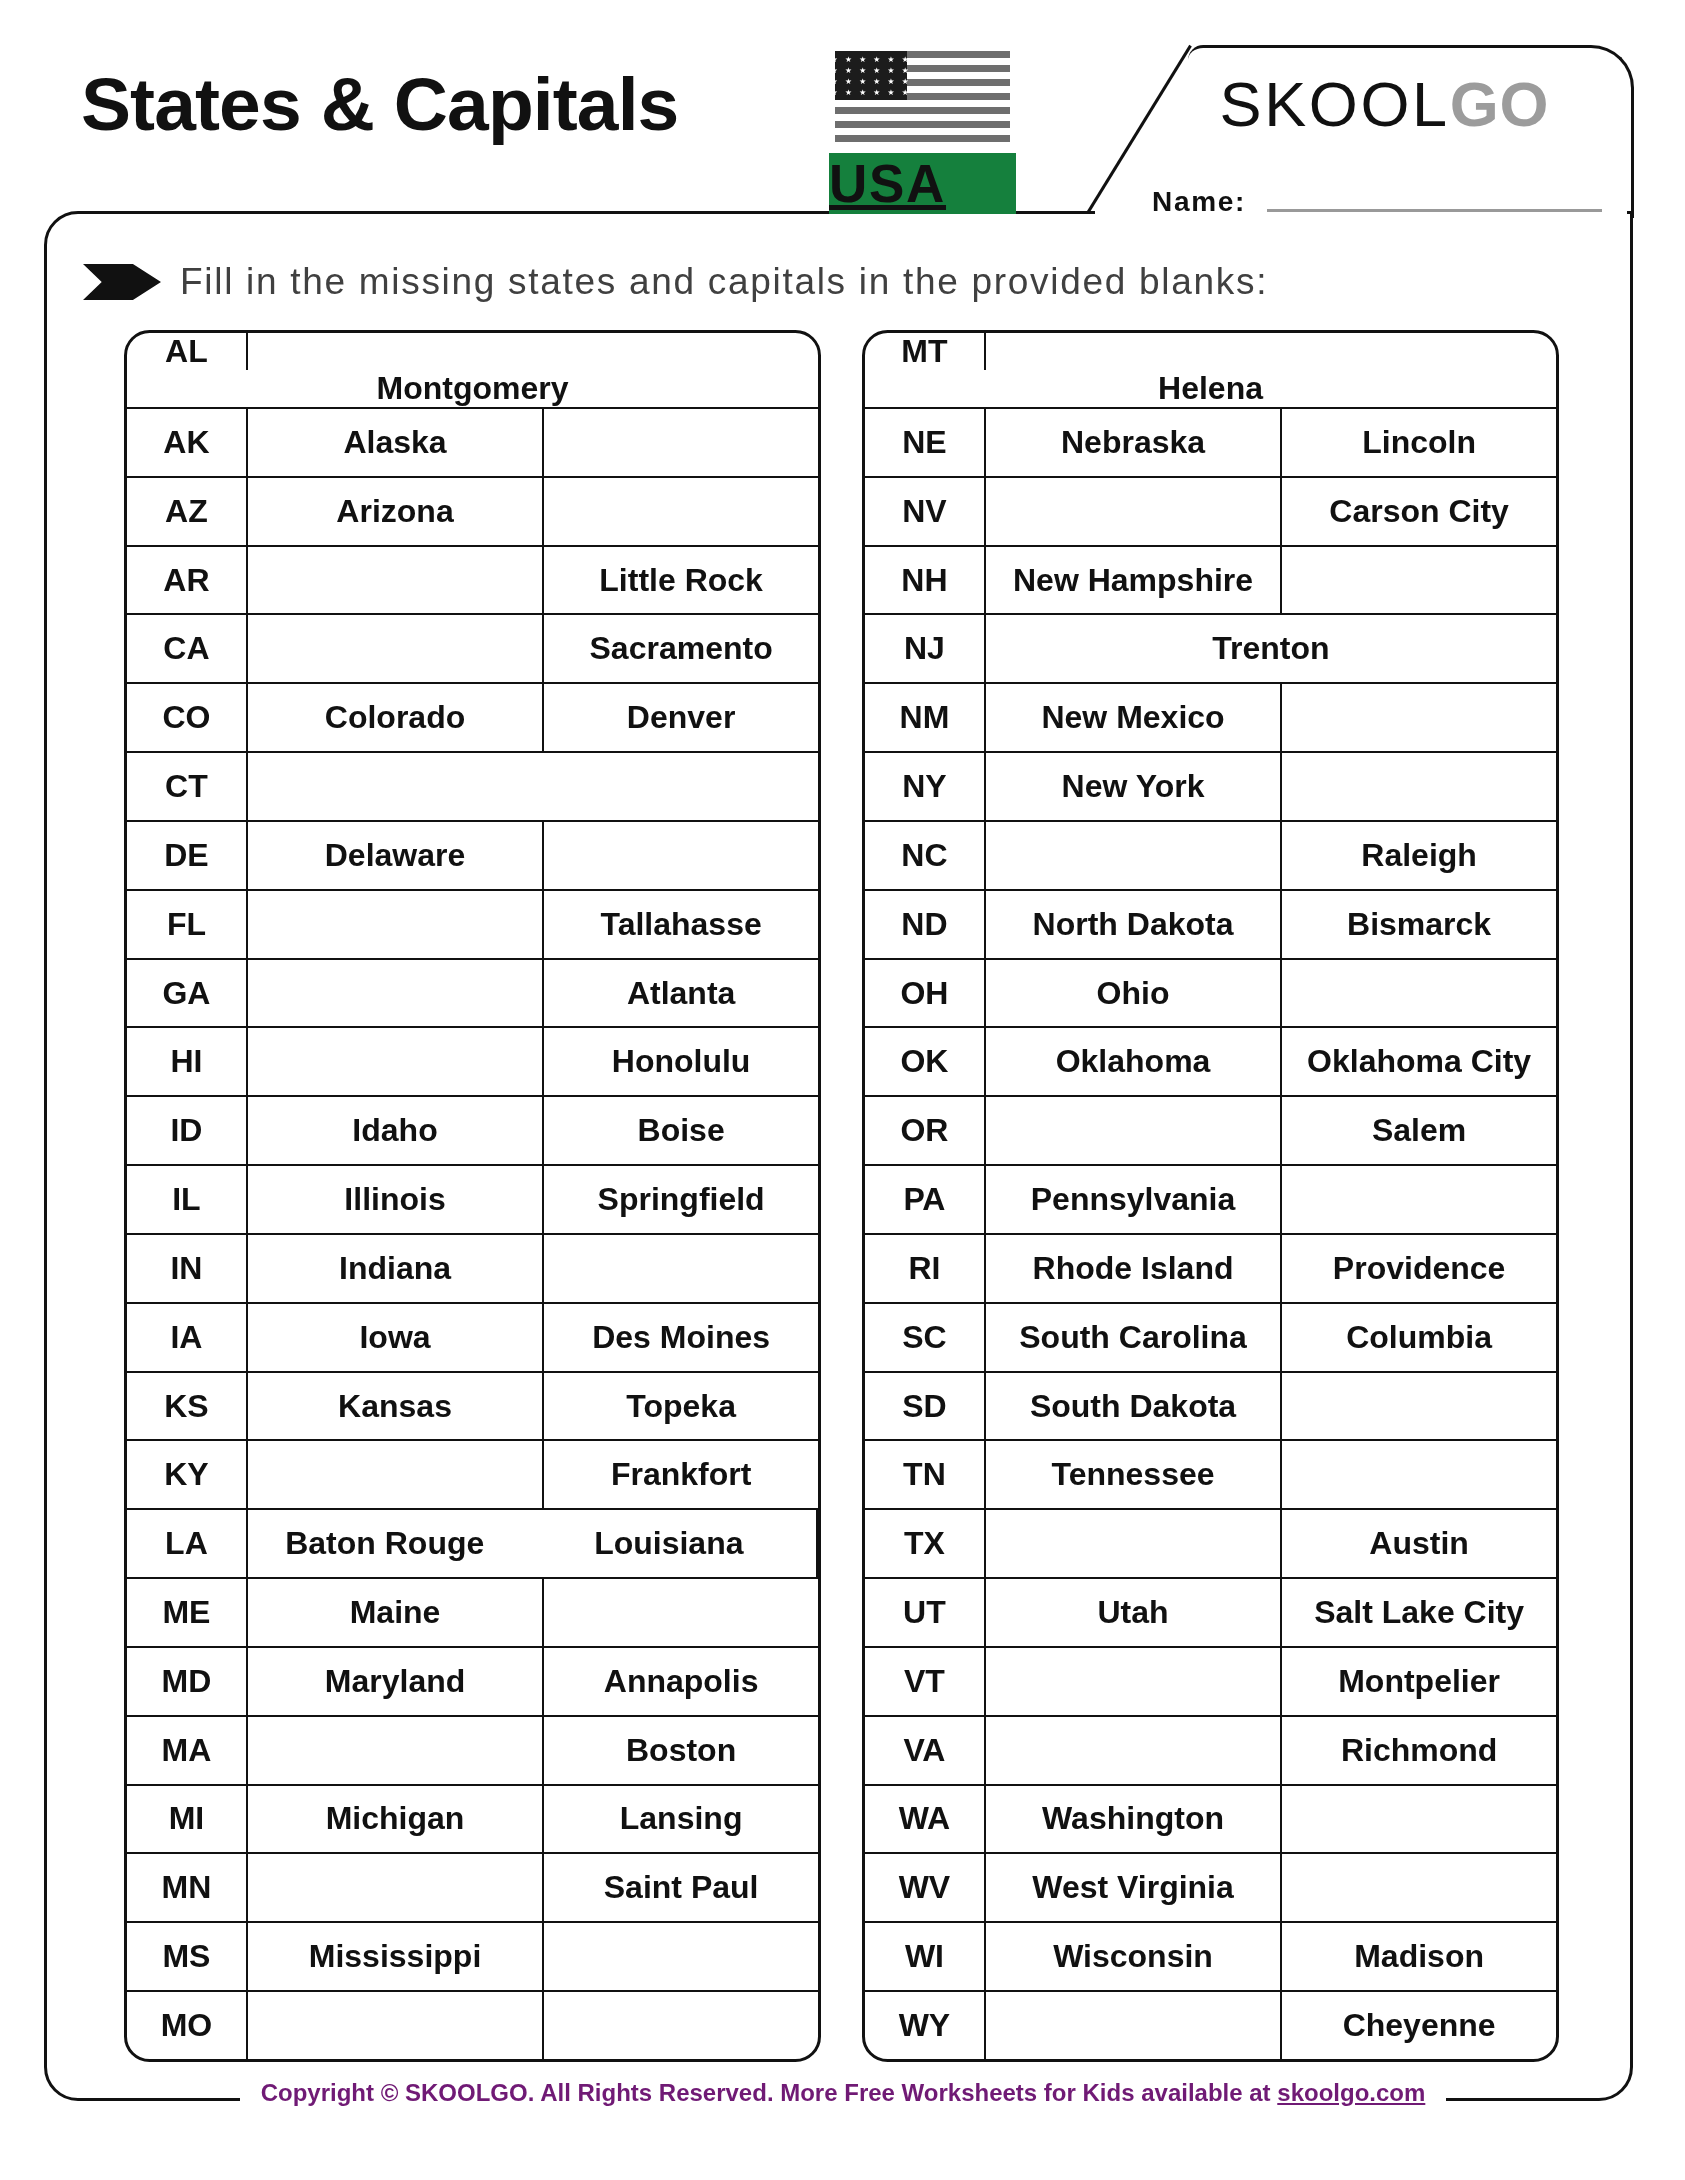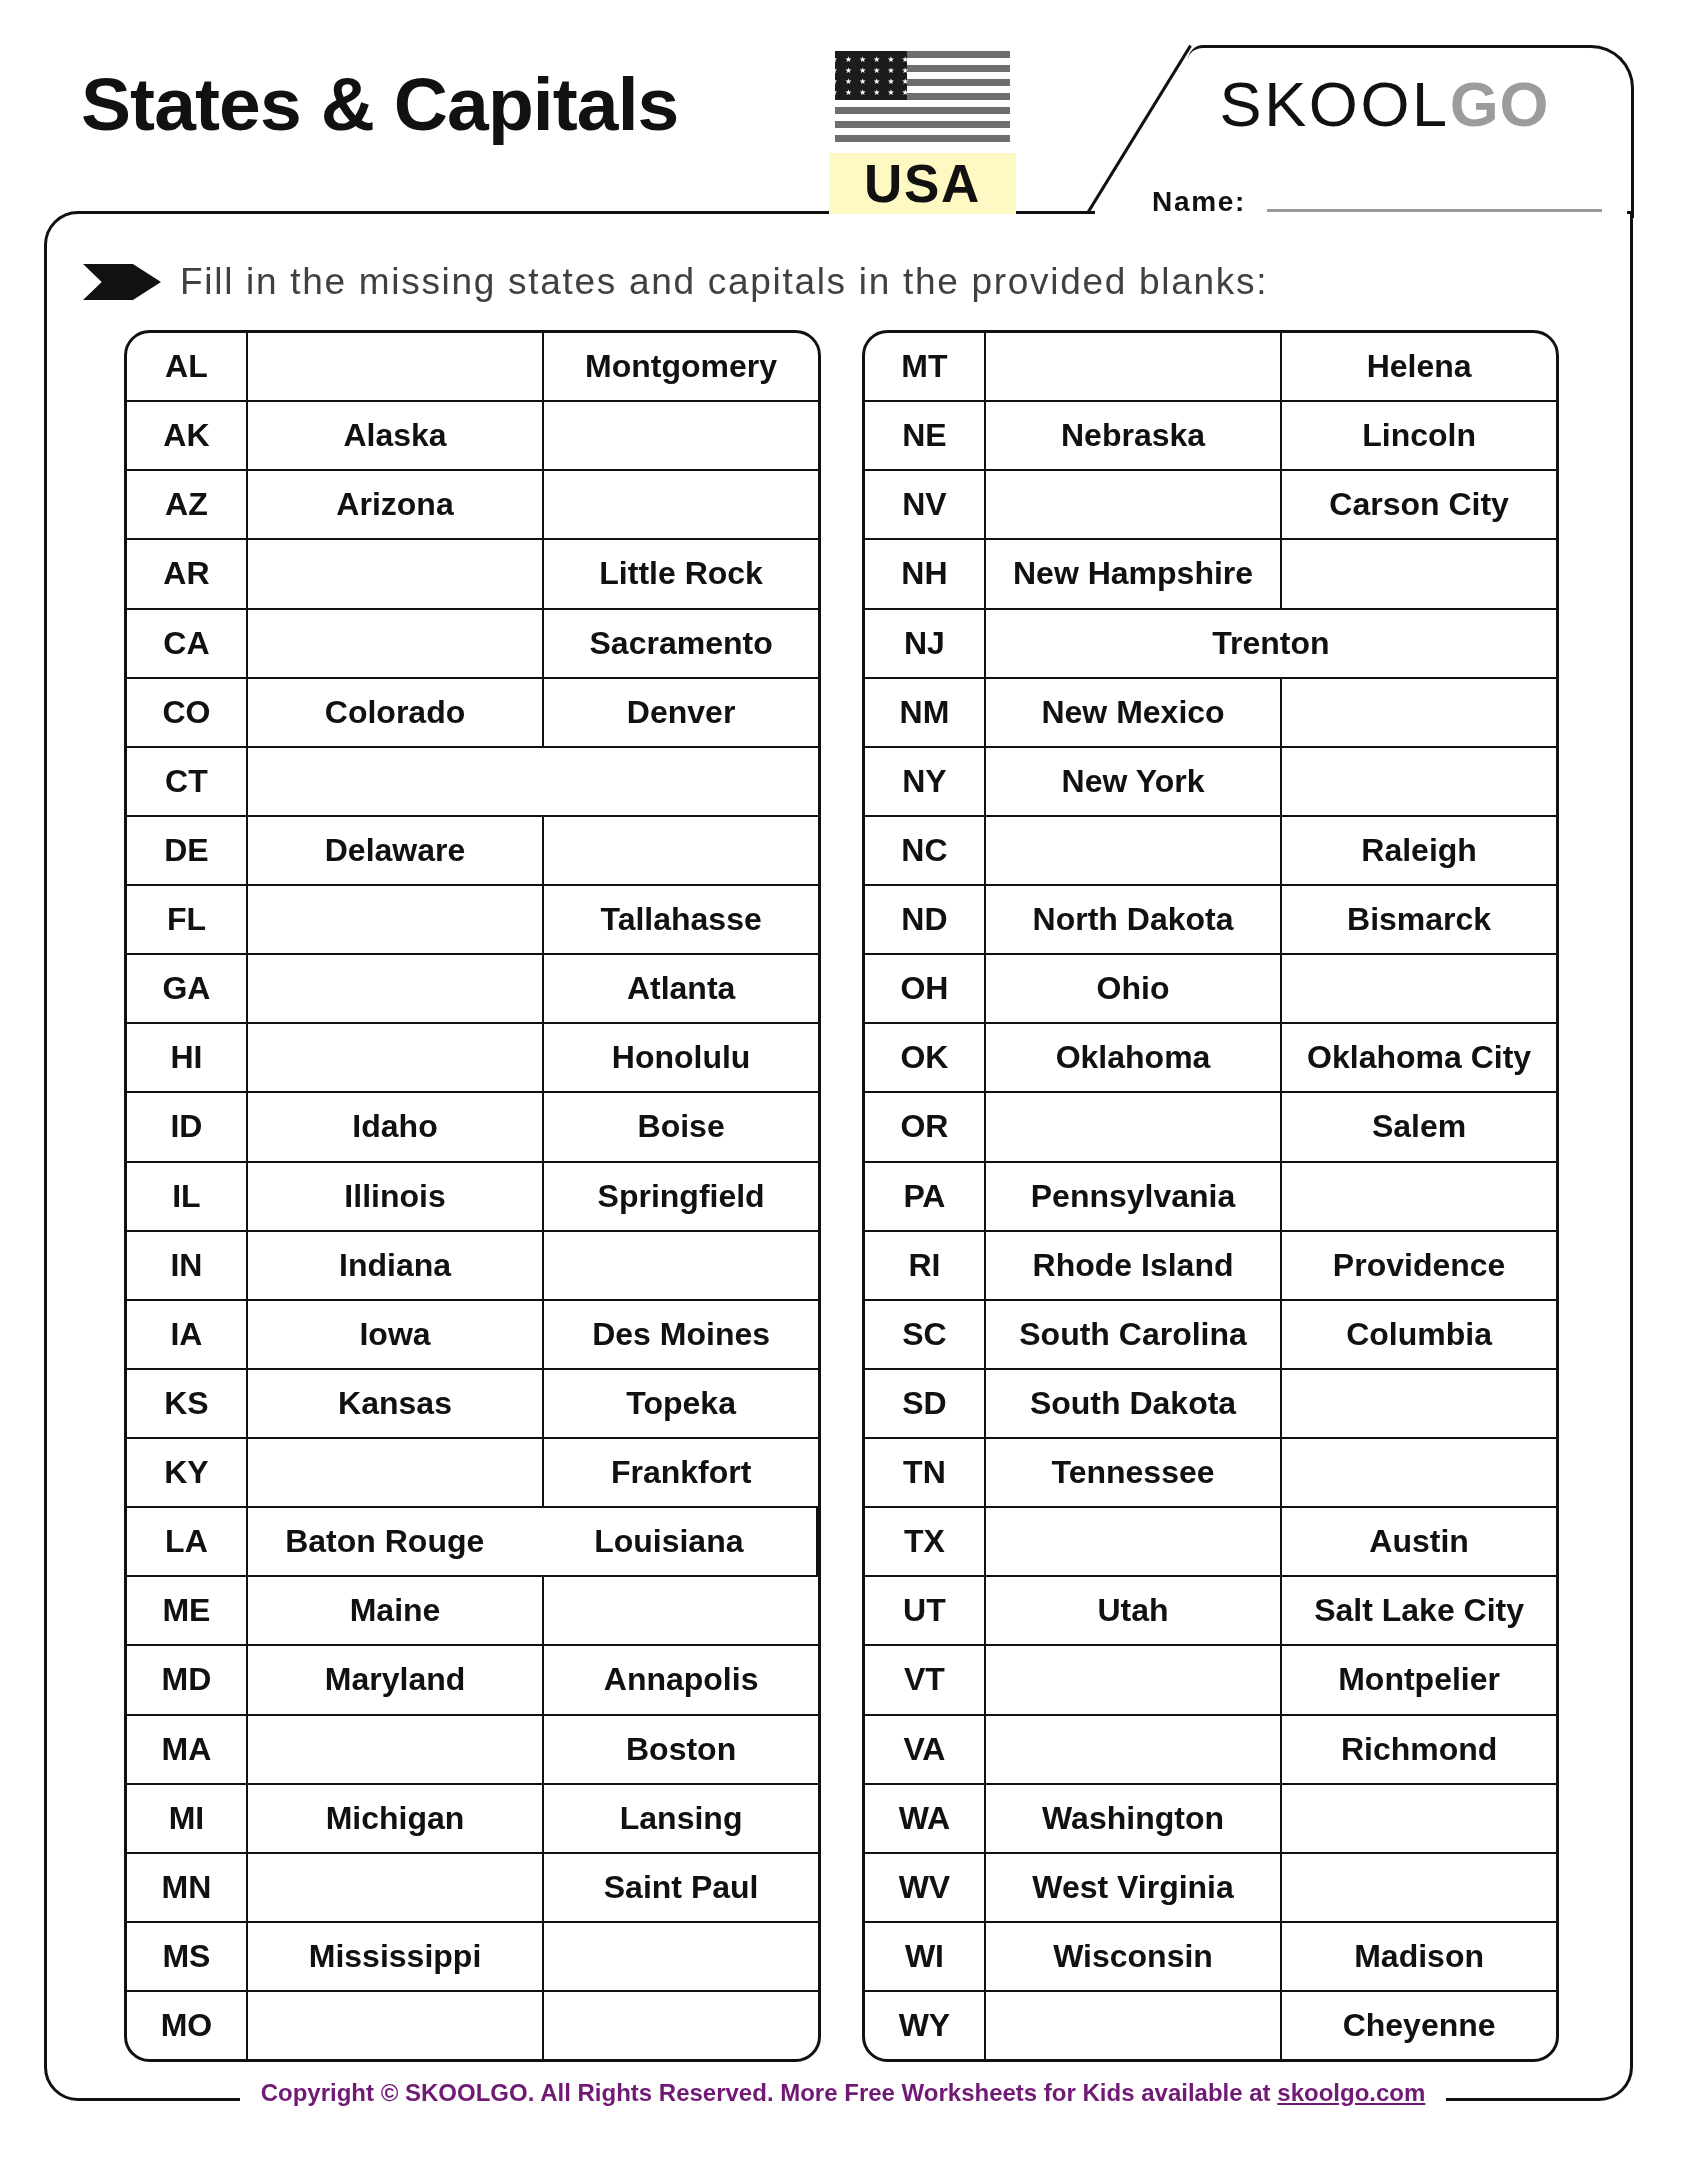--- a/index.html
+++ b/index.html
@@ -8,22 +8,22 @@
 
   
   .title{position:absolute;left:81px;top:61px;font-size:75px;font-weight:900;letter-spacing:-0.9px;color:#111;white-space:nowrap;}
 
   .flag{position:absolute;left:835px;top:51px;width:175px;height:92px;
         background:repeating-linear-gradient(180deg,#6e6e6e 0 7px,#ffffff 7px 14px);}
   .flag .canton{position:absolute;left:0;top:0;width:72px;height:49px;background:#1c1c1c;
         display:flex;flex-direction:column;justify-content:center;align-items:center;}
   .flag .canton .star-row{font-size:7.7px;line-height:11px;color:#fff;letter-spacing:2.6px;white-space:nowrap;}
 
-  .usa-label{position:absolute;left:829px;top:153px;width:187px;text-align:center;
-        font-size:53px;font-weight:900;background:#fef9c3;z-index:3;letter-spacing:1.7px;}
+  .usa-label{position:absolute;left:829px;top:153px;width:187px;text-align:left;
+        font-size:53px;font-weight:900;background:#15803d;z-index:3;letter-spacing:1.7px;text-decoration:underline;}
 
   
   .main-box{position:absolute;left:44px;top:211px;width:1583px;height:1884px;
         border:3.4px solid #111;border-radius:34px 0 34px 34px;z-index:1;}
   .cover{position:absolute;background:#fff;z-index:2;}
   .cover-name-area{left:1095px;top:204px;width:532px;height:17px;}
 
   
   .name-box-top{position:absolute;left:1188px;top:45px;width:443px;height:170px;
         border-top:3.4px solid #111;border-right:3.4px solid #111;
@@ -41,21 +41,21 @@
   .arrow-icon{width:78px;height:36px;background:#111;margin-right:19px;
         clip-path:polygon(0 0,64% 0,100% 50%,64% 100%,0 100%,24% 50%);}
   .instruction-text{font-size:37px;font-weight:400;letter-spacing:1.7px;color:#404040;white-space:nowrap;}
 
   
   .state-table{position:absolute;top:330px;width:691px;height:1726px;border:3.4px solid #111;
         border-radius:25.6px;overflow:hidden;display:flex;flex-direction:column;background:#fff;z-index:3;}
   .state-table.left{left:124px;}
   .state-table.right{left:862px;}
   .trow{flex:1;display:flex;border-top:2.6px solid #111;}
-  .trow:first-child{border-top:none;}
+  .trow:first-child{border-top:none;flex-direction:column;}
   .tcell{display:flex;align-items:center;justify-content:center;
         font-size:32px;font-weight:700;color:#111;white-space:nowrap;}
   .tcell.abbr{width:17.2%;border-right:2.6px solid #111;}
   .tcell.state{width:42.6%;border-right:2.6px solid #111;}
   .tcell.capital{flex:1;}
 
   
   .footer{position:absolute;left:0;top:2079px;width:1686px;text-align:center;z-index:3;}
   .footer-inner{display:inline-block;background:#fff;padding:0 20.4px;font-size:24px;font-weight:700;color:#701a75;white-space:nowrap;}
   .footer-link{text-decoration:underline;}

